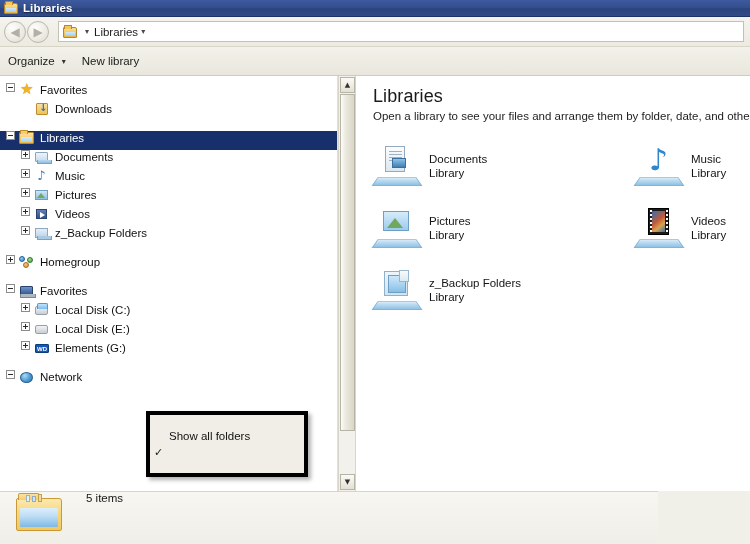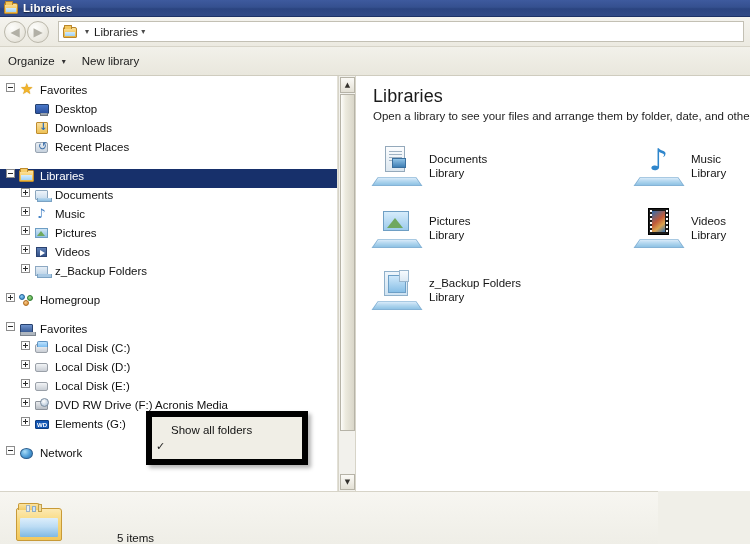--- a/index.html
+++ b/index.html
@@ -278,23 +278,23 @@
   .ic-net {
     position: absolute; left: 1px; top: 2px; width: 13px; height: 11px;
     border-radius: 50%;
     background: radial-gradient(circle at 35% 30%, #a9dcf7 0%, #4b9bd6 55%, #2f6ea8 100%);
     border: 1px solid #2a5d8e;
   }
 
   
   .ctxmenu {
     position: absolute; left: 146px; top: 335px; width: 162px;
-    background: #f0eee6; border: 6px solid #000000;
+    background: #f0eee6; border: 4px solid #000000;
     box-shadow: 3px 3px 4px rgba(0,0,0,.30);
-    padding: 4px 0; z-index: 40;
+    padding: 12px 0; z-index: 40;
   }
   .ctxitem {
     height: 17px; display: flex; align-items: center;
     font-size: 11.5px; color: #121212; padding-left: 4px;
   }
   .ctxcheck { width: 15px; font-size: 11px; color: #1a1a1a; font-family: "DejaVu Sans", sans-serif; }
   .ctxlabel { line-height: 14px; }
 
   
   .vsb {
@@ -412,21 +412,21 @@
 
   .lib-txt { margin-left: 6px; padding-top: 8px; }
   .lib-name { font-size: 11.5px; color: #141414; line-height: 14px; }
   .lib-sub { font-size: 11.5px; color: #141414; line-height: 14px; }
 
   
   .statusbar {
     position: absolute; left: 0; top: 491px; width: 658px; height: 53px;
     background: linear-gradient(to bottom,#f7f6f1 0%, #efeee7 100%);
     border-top: 1px solid #d7d4c8;
-    display: flex; align-items: flex-end; gap: 31px;
+    display: flex; align-items: flex-start;
   }
   .sb-icon { width: 48px; height: 42px; margin-left: 16px; position: relative; flex: 0 0 48px; }
   .big-folder {
     position: absolute; left: 0; top: 6px; width: 46px; height: 33px;
     background: linear-gradient(to bottom,#fce9b2 0%, #f8d97f 40%, #f2c85c 100%);
     border: 1px solid #c89a37; border-radius: 2px 3px 2px 2px;
   }
   .big-folder::before {
     content: ""; position: absolute; left: 1px; top: -6px; width: 20px; height: 6px;
     background: linear-gradient(to bottom,#fbe3a0,#f3cd69);
@@ -496,39 +496,23 @@
             <span class="exp "></span>
             <span class="ticon">
               <span class="ic-star"></span>
             </span>
             <span class="tlabel">Favorites</span>
           </div>
           <div class="trow">
             <span class="spacer" style="width: 21px;"></span>
             <span class="exp none"></span>
             <span class="ticon">
-              <span class="ic-monitor"></span>
-            </span>
-            <span class="tlabel">Desktop</span>
-          </div>
-          <div class="trow">
-            <span class="spacer" style="width: 21px;"></span>
-            <span class="exp none"></span>
-            <span class="ticon">
               <span class="ic-dl"></span>
             </span>
             <span class="tlabel">Downloads</span>
-          </div>
-          <div class="trow">
-            <span class="spacer" style="width: 21px;"></span>
-            <span class="exp none"></span>
-            <span class="ticon">
-              <span class="ic-recent"></span>
-            </span>
-            <span class="tlabel">Recent Places</span>
           </div>
           <div style="height: 10px;"></div>
           <div class="trow selected">
             <span class="spacer" style="width: 6px;"></span>
             <span class="exp "></span>
             <span class="ticon">
               <span class="ic-folder"></span>
             </span>
             <span class="tlabel">Libraries</span>
           </div>
@@ -601,37 +585,21 @@
               <span class="ic-disk sys"></span>
             </span>
             <span class="tlabel">Local Disk (C:)</span>
           </div>
           <div class="trow">
             <span class="spacer" style="width: 21px;"></span>
             <span class="exp plus"></span>
             <span class="ticon">
               <span class="ic-disk"></span>
             </span>
-            <span class="tlabel">Local Disk (D:)</span>
-          </div>
-          <div class="trow">
-            <span class="spacer" style="width: 21px;"></span>
-            <span class="exp plus"></span>
-            <span class="ticon">
-              <span class="ic-disk"></span>
-            </span>
             <span class="tlabel">Local Disk (E:)</span>
-          </div>
-          <div class="trow">
-            <span class="spacer" style="width: 21px;"></span>
-            <span class="exp plus"></span>
-            <span class="ticon">
-              <span class="ic-dvd"></span>
-            </span>
-            <span class="tlabel">DVD RW Drive (F:) Acronis Media</span>
           </div>
           <div class="trow">
             <span class="spacer" style="width: 21px;"></span>
             <span class="exp plus"></span>
             <span class="ticon">
               <span class="ic-wd">WD</span>
             </span>
             <span class="tlabel">Elements (G:)</span>
           </div>
           <div style="height: 10px;"></div>

